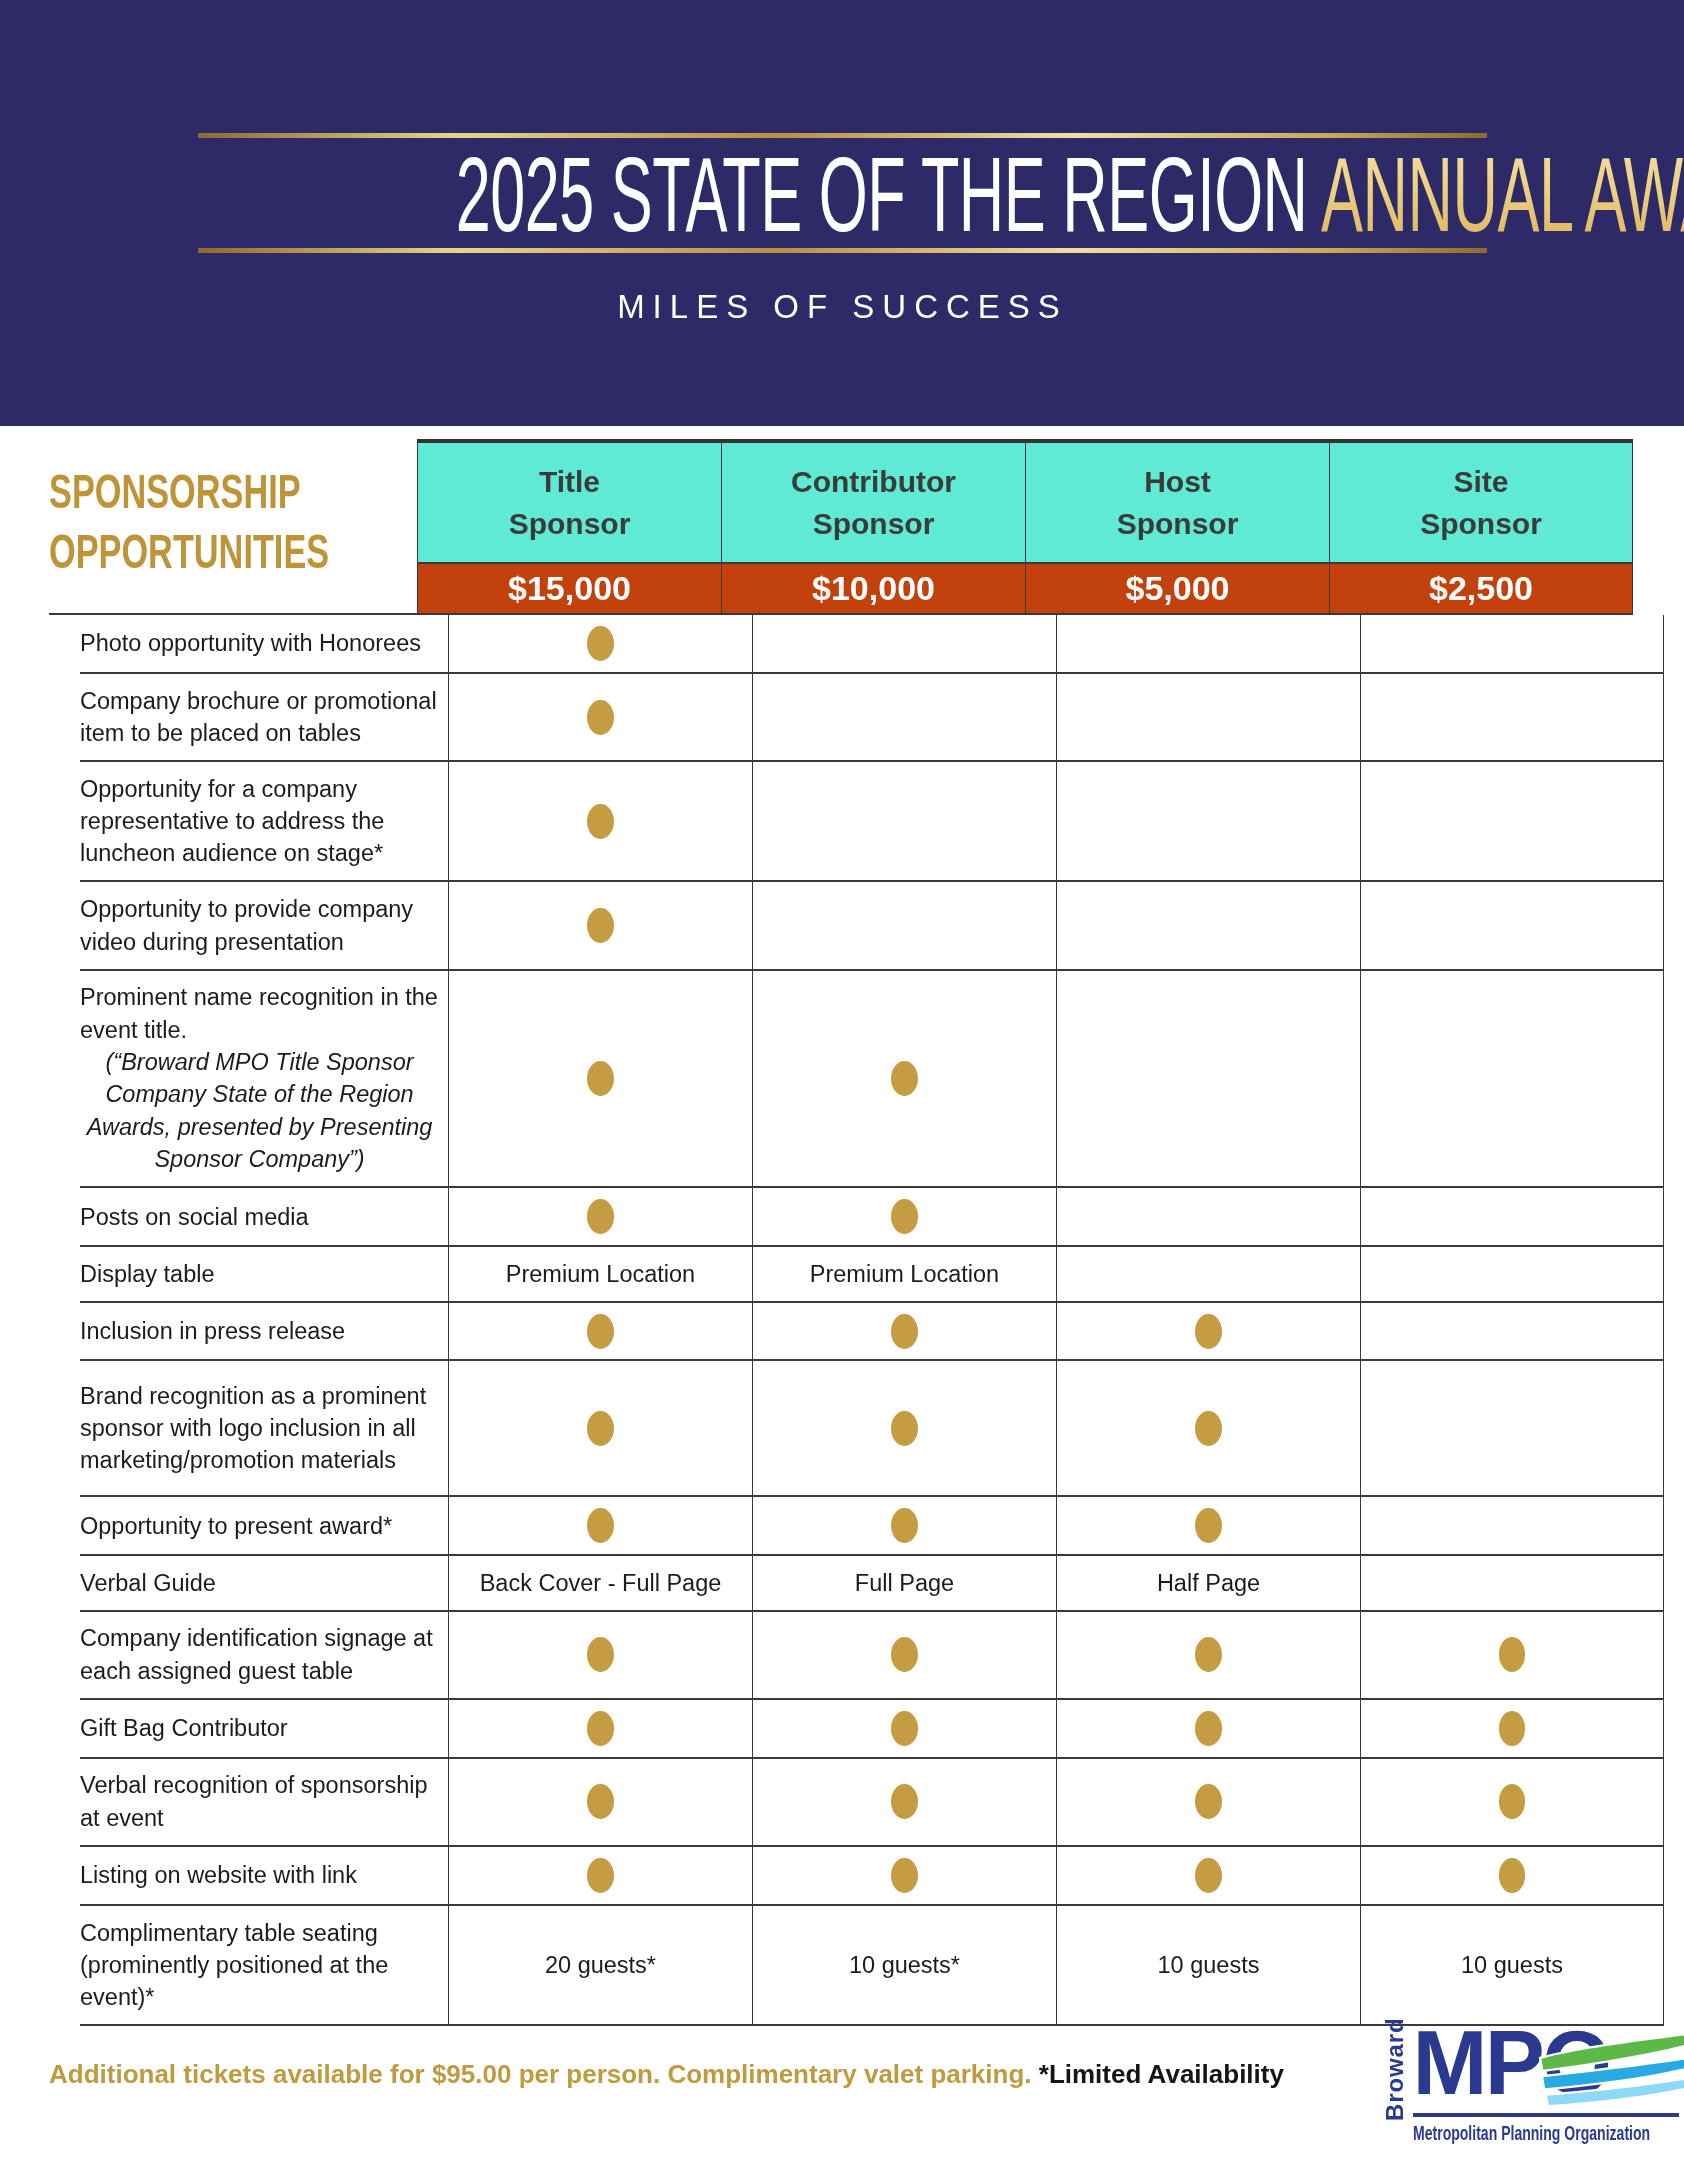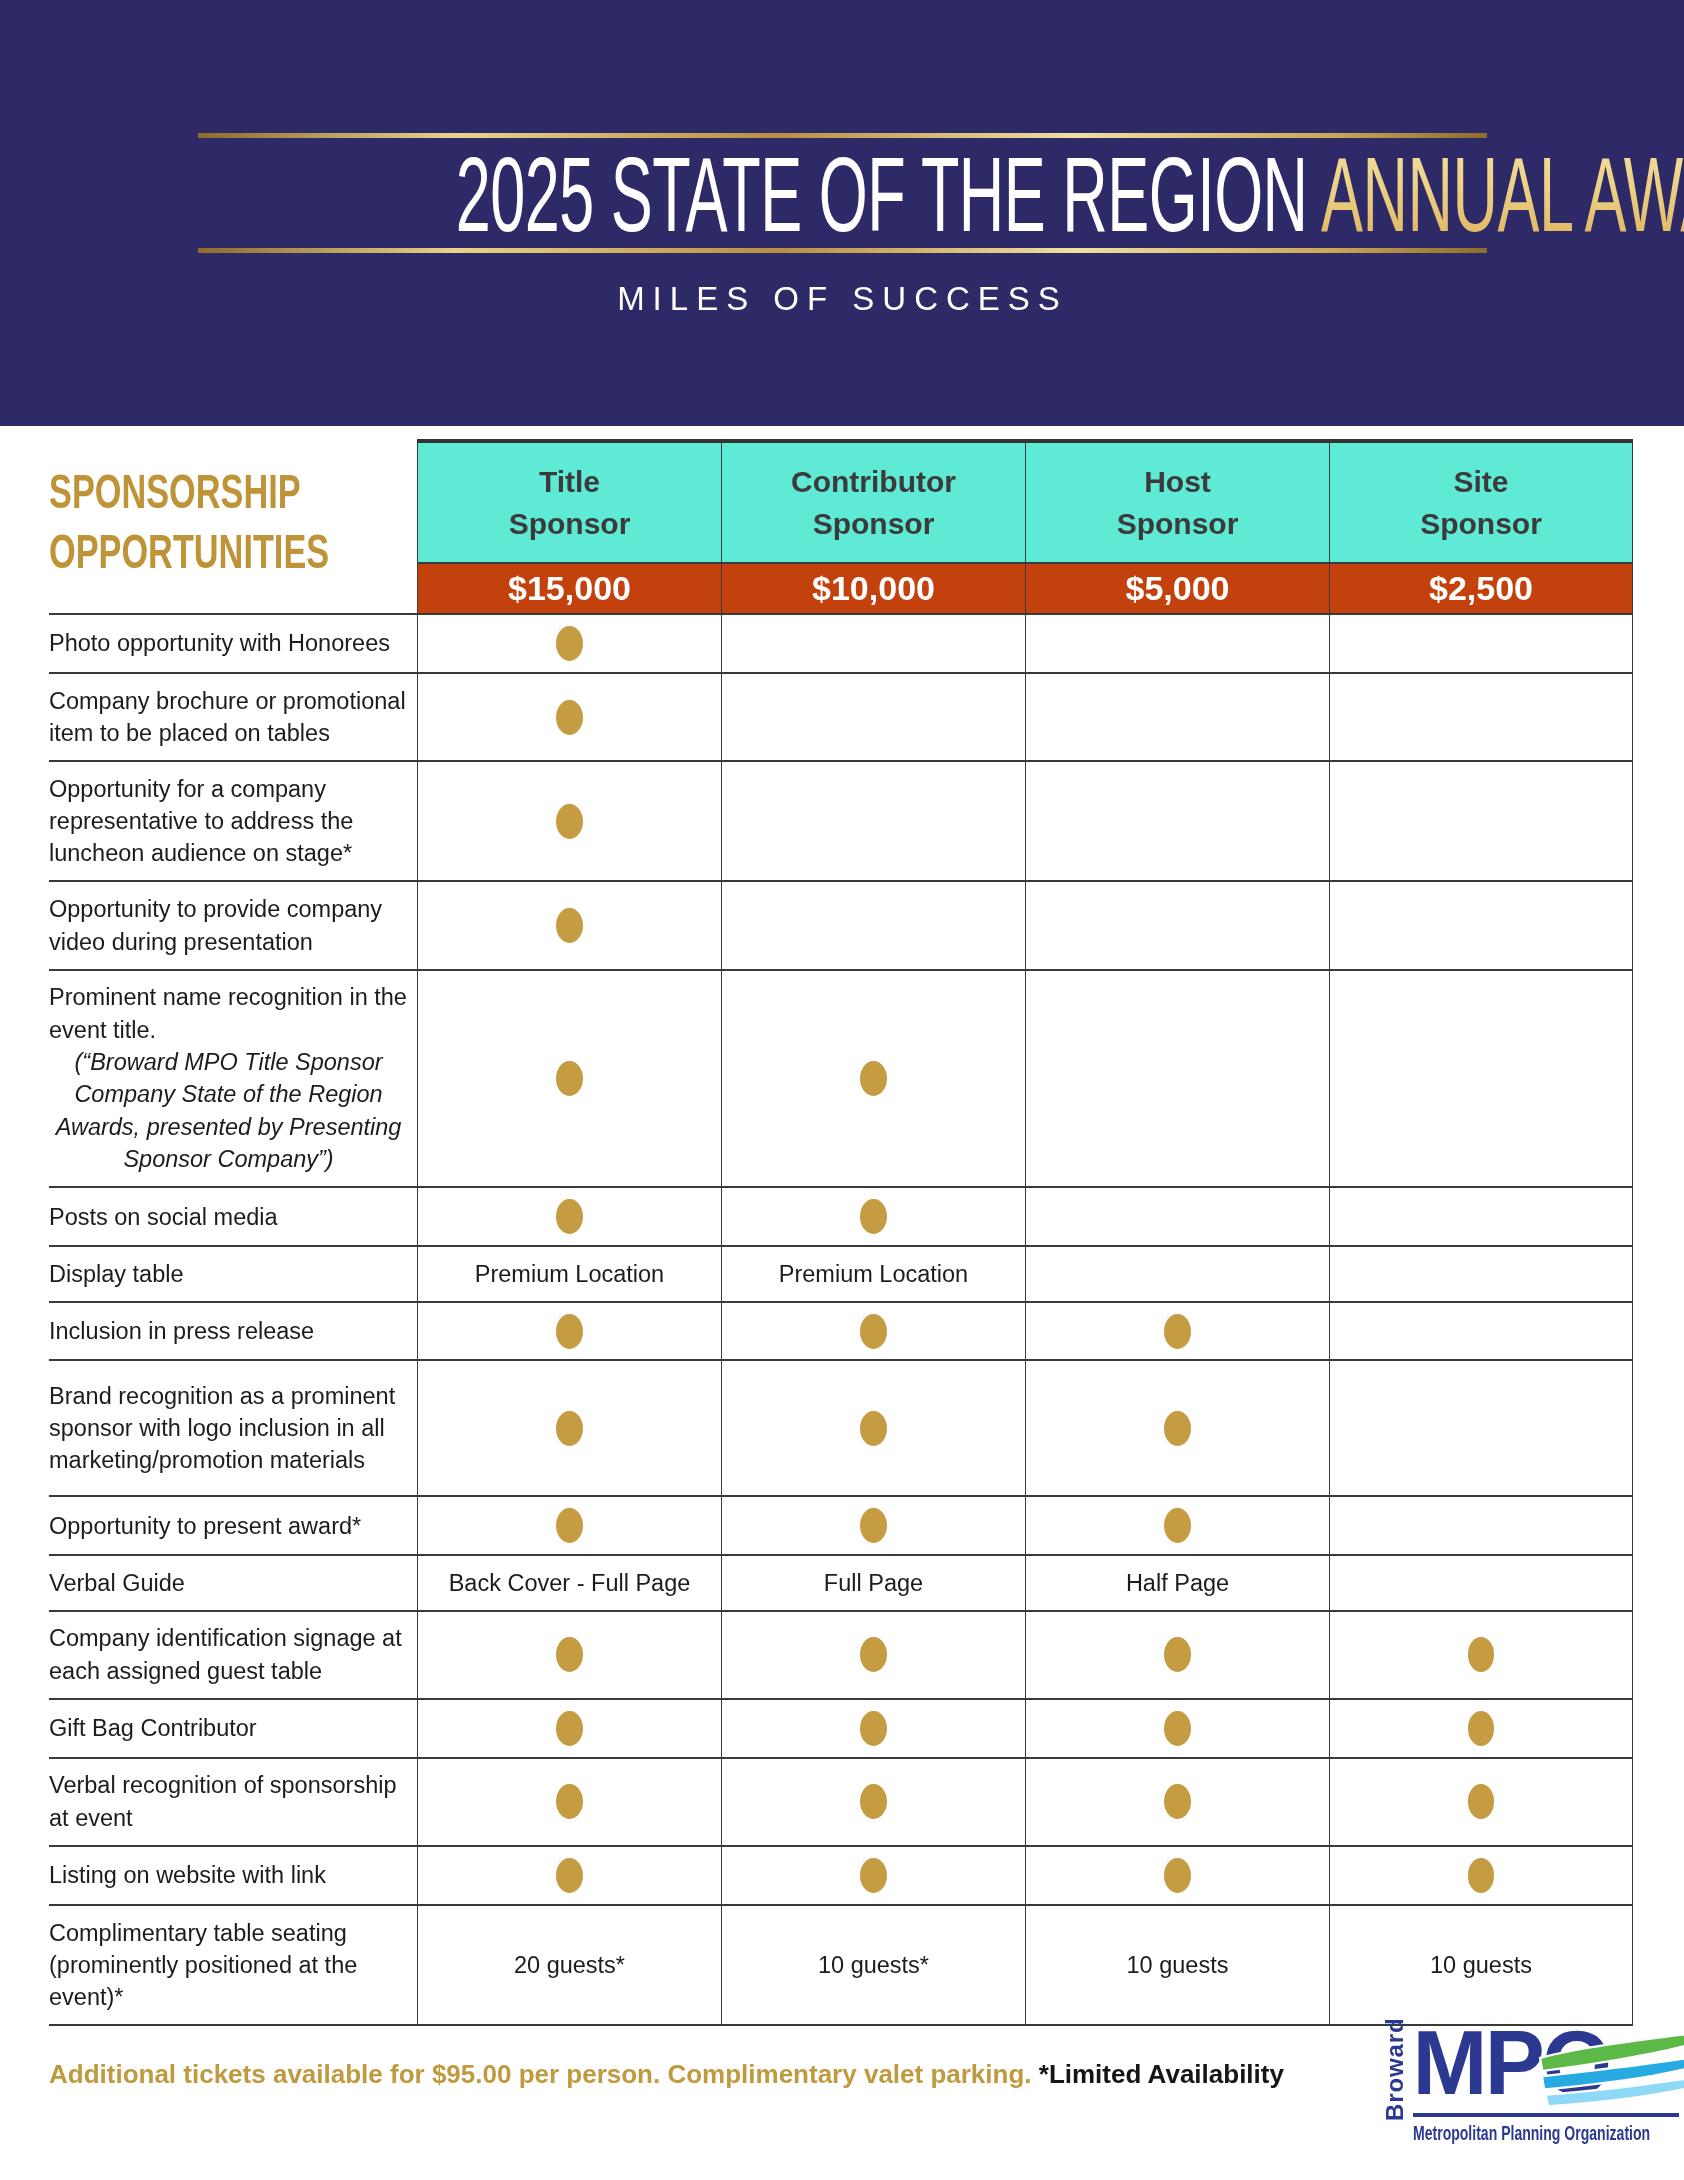--- a/index.html
+++ b/index.html
@@ -9,21 +9,21 @@
 
   
   .hero { position:absolute; top:0; left:0; width:1685px; height:426px; background:#2e2a68; }
   .hero-inner { width:1289px; margin:0 auto; padding-top:133px; text-align:center; }
   .gold-line { height:5.3px; width:100%;
     background:linear-gradient(90deg,#8c6b2e 0%,#e9d38c 20%,#b98f42 45%,#f0dfa4 68%,#caa855 88%,#8c6b2e 100%); }
   .hero-title { white-space:nowrap; font-size:105px; font-weight:400; color:#ffffff;
     line-height:0.84; padding:12.4px 0 8.9px 0; transform:scaleX(0.60); transform-origin:50% 50%; letter-spacing:-0.9px; }
   .hero-title .accent { background:linear-gradient(180deg,#f5e2a4 0%,#ecd084 45%,#ddb159 100%);
     -webkit-background-clip:text; background-clip:text; color:#e8c76f; -webkit-text-fill-color:transparent; }
-  .hero-subtitle { margin-top:27px; color:#ffffff; font-size:33px; font-weight:400; letter-spacing:8px; }
+  .hero-subtitle { margin-top:35px; color:#ffffff; font-size:33px; font-weight:400; letter-spacing:8px; }
 
   
   .table-wrap { position:absolute; left:49px; top:439px; width:1584px; }
   .t-hrow, .t-prow, .t-row { display:flex; width:100%; }
   .t-spacer { width:368px; flex:0 0 368px; position:relative; }
   .t-prow .t-spacer { border-bottom:2.7px solid #3a3a3a; }
 
   .section-heading { position:absolute; left:0; top:23px; color:#bf9439; font-weight:700;
     font-size:49px; line-height:1.22; transform:scaleX(0.70); transform-origin:left top; white-space:nowrap; }
 
@@ -31,21 +31,21 @@
     border-top:4.4px solid #333333; border-bottom:2.7px solid #3a3a3a; height:125px;
     display:flex; flex-direction:column; justify-content:center; align-items:center;
     font-size:30px; font-weight:700; color:#3b3b3b; line-height:1.4; text-align:center; }
   .t-hrow .t-hcell:last-child { border-right:1.8px solid #3a3a3a; }
 
   .t-pcell { width:304px; flex:0 0 304px; background:#c2410c; border-left:1.8px solid #3a3a3a;
     border-bottom:2.7px solid #3a3a3a; height:51px; display:flex; justify-content:center; align-items:center;
     font-size:34px; font-weight:700; color:#ffffff; }
   .t-prow .t-pcell:last-child { border-right:1.8px solid #3a3a3a; }
 
-  .t-row { width:100%; }
+  .t-row { width:100%;margin-left:31px; }
   .t-label { width:368px; flex:0 0 368px; border-bottom:2.7px solid #3a3a3a;
     display:flex; flex-direction:column; justify-content:center;
     font-size:23.5px; color:#1c1c1c; line-height:1.38; padding:10.6px 8.9px 10.6px 0; }
   .t-label .ital { display:block; font-style:italic;text-align:center; }
   .t-cell { width:304px; flex:0 0 304px; border-left:1.8px solid #3a3a3a; border-bottom:2.7px solid #3a3a3a;
     display:flex; justify-content:center; align-items:center; text-align:center;
     font-size:23.5px; color:#1c1c1c; padding:7px 12.4px; }
   .t-row .t-cell:last-child { border-right:1.8px solid #3a3a3a; }
   .dot { width:26.6px; height:35px; border-radius:50%; background:#c59c42; display:inline-block; }
 

